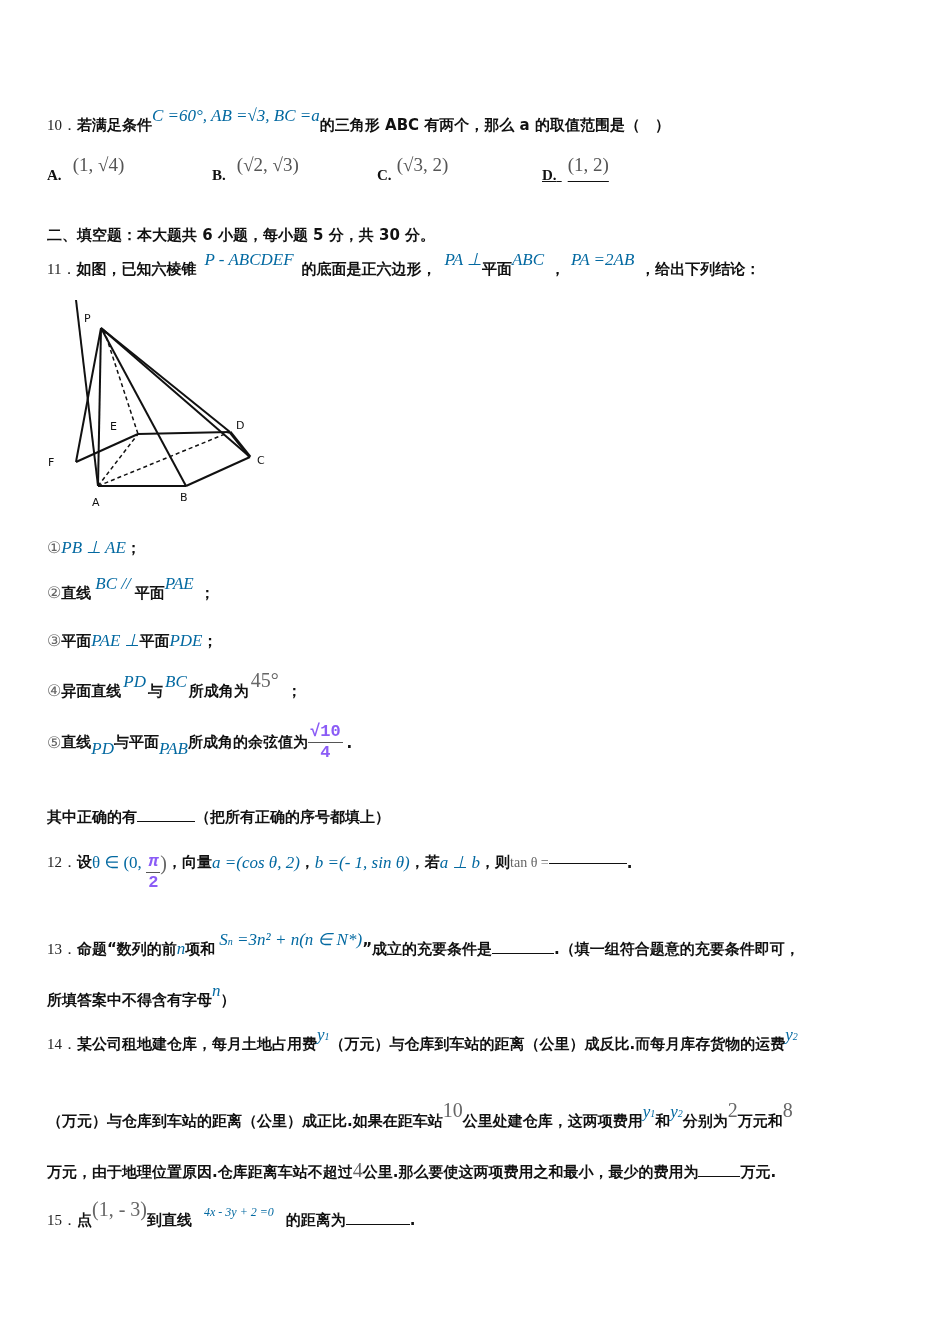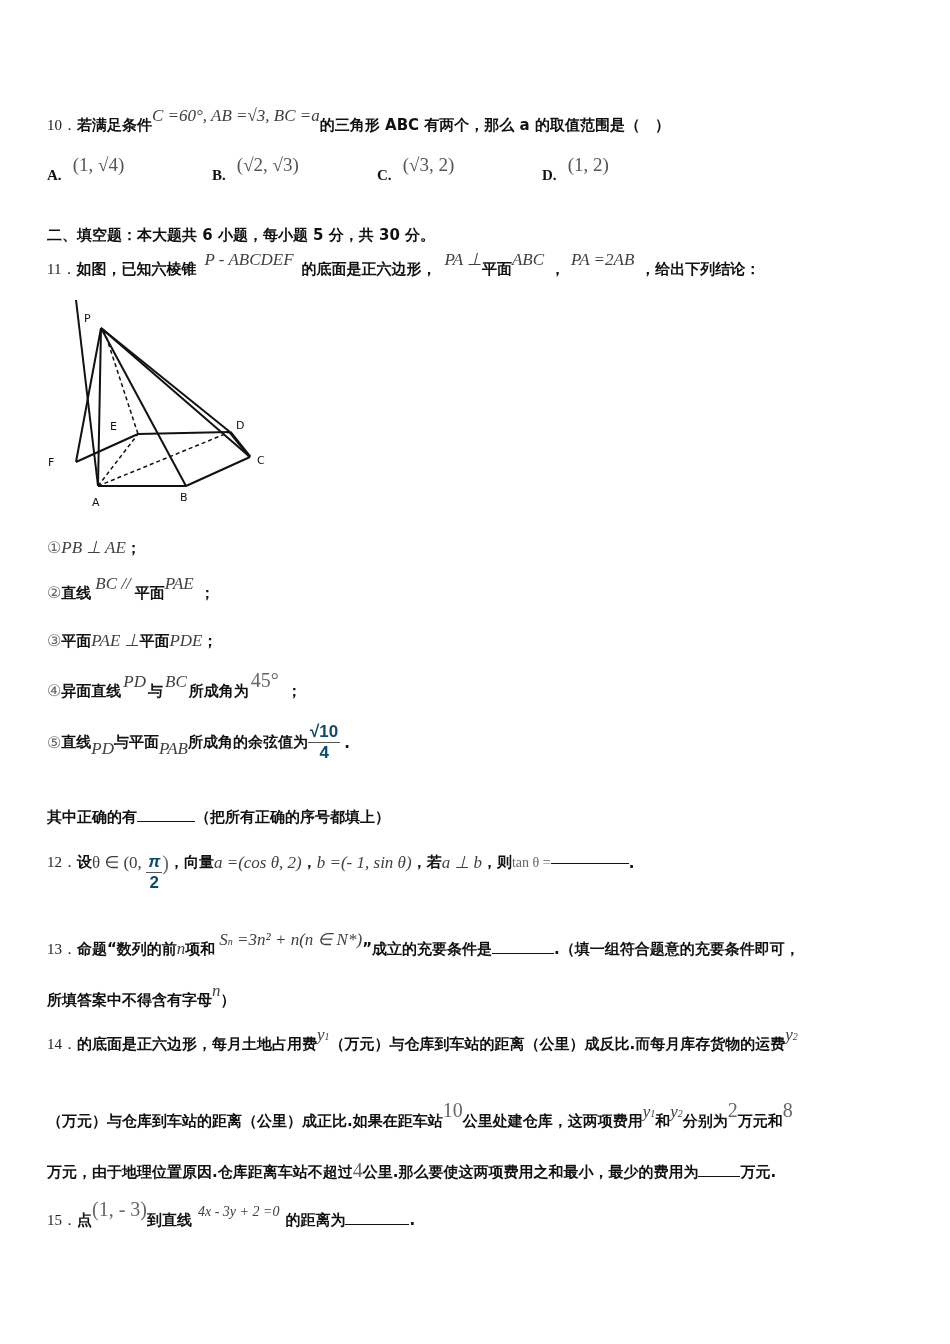--- a/index.html
+++ b/index.html
@@ -1,28 +1,28 @@
 <!DOCTYPE html>
 <html><head>
 <meta charset="utf-8">
 <style>
   html, body { margin: 0; padding: 0; background: #ffffff; }
   body { width: 950px; height: 1344px; position: relative; overflow: hidden;
          font-family: "DejaVu Sans", "Liberation Sans", sans-serif; color: #111; }
   .abs { position: absolute; white-space: nowrap; }
   .cn { font-size: 15px; font-weight: bold; font-family: "DejaVu Sans", sans-serif; }
   .num { font-family: "Liberation Serif", serif; font-size: 15px; font-weight: normal; color: #222; }
-  .m { font-family: "Liberation Serif", serif; font-style: italic; color: #404040; font-weight: normal; font-size: 17px; }
+  .m { font-family: "Liberation Serif", serif; font-style: italic; color: #0369a1; font-weight: normal; font-size: 17px; }
   .mu { font-family: "Liberation Serif", serif; color: #666; font-weight: normal; font-size: 20px; }
   .opt-label { font-family: "Liberation Serif", serif; font-weight: bold; font-size: 15px; }
   .opt-val { font-family: "Liberation Serif", serif; font-size: 19px; color: #555; }
   .sup { position: relative; top: -9px; }
   .sub { position: relative; top: 6px; }
   .blank { display: inline-block; border-bottom: 1.5px solid #111; vertical-align: baseline; height: 1px; }
-  .frac { display: inline-block; vertical-align: middle; text-align: center; font-family: Liberation Sans, sans-serif; color: #0c4a6e; font-size: 17px; }
+  .frac { display: inline-block; vertical-align: middle; text-align: center; font-family: Liberation Mono, monospace; color: #8b5cf6; font-size: 17px; }
   .frac .top { display: block; border-bottom: 1px solid #555; padding: 0 2px; line-height: 20px; }
   .frac .bot { display: block; line-height: 20px; }
   .tiny { font-size: 10px; }
 </style>
 </head>
 <body>
 
 <div class="abs cn" style="left:47px; top:115px;">
   <span class="num">10．</span><span>若满足条件</span><span class="m sup">C =60°, AB =√3, BC =a</span><span>的三角形 ABC 有两个，那么 a 的取值范围是（　）</span>
 </div>
@@ -30,23 +30,23 @@
 <div class="abs" style="left:47px; top:163px;">
   <span class="opt-label">A.</span>
   <span class="opt-val sup" style="margin-left:6px;">(1, √4)</span>
 </div>
 <div class="abs" style="left:212px; top:163px;">
   <span class="opt-label">B.</span>
   <span class="opt-val sup" style="margin-left:6px;">(√2, √3)</span>
 </div>
 <div class="abs" style="left:377px; top:163px;">
   <span class="opt-label">C.</span>
-  <span class="opt-val sup" style="margin-left:6px;">(√3, 2)</span>
+  <span class="opt-val sup" style="">(√3, 2)</span>
 </div>
-<div class="abs" style="left:542px; top:163px;">
+<div class="abs" style="left:542px; top:163px;text-decoration:underline;">
   <span class="opt-label">D.</span>
   <span class="opt-val sup" style="margin-left:6px;">(1, 2)</span>
 </div>
 
 <div class="abs cn" style="left:47px; top:226px;">二、填空题：本大题共 6 小题，每小题 5 分，共 30 分。</div>
 
 <div class="abs cn" style="left:47px; top:258px;">
   <span class="num">11．</span><span>如图，已知六棱锥</span><span class="m sup" style="margin:0 8px;">P - ABCDEF</span><span>的底面是正六边形，</span><span class="m sup" style="margin-left:8px;">PA ⊥</span><span>平面</span><span class="m sup">ABC</span><span style="margin:0 6px;">，</span><span class="m sup" style="margin-right:6px;">PA =2AB</span><span>，给出下列结论：</span>
 </div>
 
@@ -111,24 +111,24 @@
 </div>
 
 <div class="abs cn" style="left:47px; top:938px;text-align:right;">
   <span class="num">13．</span><span>命题“数列的前</span><span class="m">n</span><span>项和</span><span class="m sup" style="margin-left:4px;"><span>S</span><span class="tiny">n</span><span> =3n² + n(n ∈ N*)</span></span><span>”成立的充要条件是</span><span class="blank" style="width:62px;"></span><span>.（填一组符合题意的充要条件即可，</span>
 </div>
 <div class="abs cn" style="left:47px; top:990px;text-align:center;">
   <span>所填答案中不得含有字母</span><span class="m sup">n</span><span>）</span>
 </div>
 
 <div class="abs cn" style="left:47px; top:1034px;">
-  <span class="num">14．</span><span>的底面是正六边形，每月土地占用费</span><span class="m sup"><span>y</span><span class="tiny">1</span></span><span>（万元）与仓库到车站的距离（公里）成反比.而每月库存货物的运费</span><span class="m sup"><span>y</span><span class="tiny">2</span></span>
+  <span class="num">14．</span><span>某公司租地建仓库，每月土地占用费</span><span class="m sup"><span>y</span><span class="tiny">1</span></span><span>（万元）与仓库到车站的距离（公里）成反比.而每月库存货物的运费</span><span class="m sup"><span>y</span><span class="tiny">2</span></span>
 </div>
 <div class="abs cn" style="left:47px; top:1108px;">
   <span>（万元）与仓库到车站的距离（公里）成正比.如果在距车站</span><span class="mu sup">10</span><span>公里处建仓库，这两项费用</span><span class="m sup"><span>y</span><span class="tiny">1</span></span><span>和</span><span class="m sup"><span>y</span><span class="tiny">2</span></span><span>分别为</span><span class="mu sup">2</span><span>万元和</span><span class="mu sup">8</span>
 </div>
 <div class="abs cn" style="left:47px; top:1159px;">
   <span>万元，由于地理位置原因.仓库距离车站不超过</span><span class="mu">4</span><span>公里.那么要使这两项费用之和最小，最少的费用为</span><span class="blank" style="width:42px;"></span><span>万元.</span>
 </div>
 
 <div class="abs cn" style="left:47px; top:1207px;">
-  <span class="num">15．</span><span>点</span><span class="mu sup">(1, - 3)</span><span>到直线</span><span class="m sup" style="font-size:14px; margin:0 6px;">4x - 3y + 2 =0</span><span>的距离为</span><span class="blank" style="width:64px;"></span><span>.</span>
+  <span class="num">15．</span><span>点</span><span class="mu sup">(1, - 3)</span><span>到直线</span><span class="m sup" style="font-size:12px; margin:0 12px;">4x - 3y + 2 =0</span><span>的距离为</span><span class="blank" style="width:64px;"></span><span>.</span>
 </div>
 
 </body></html>

